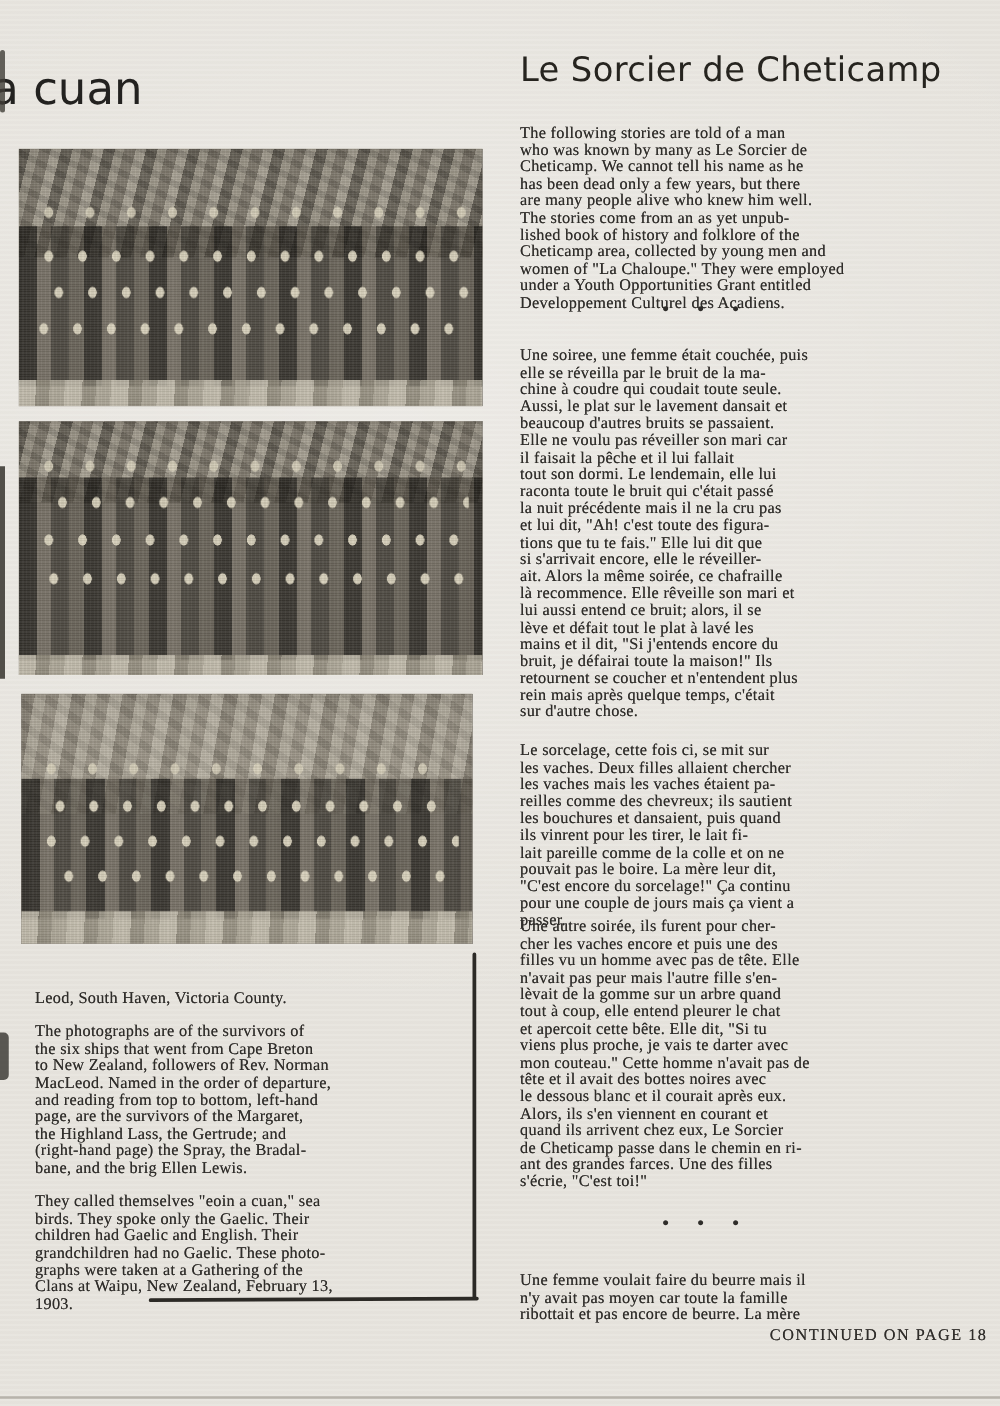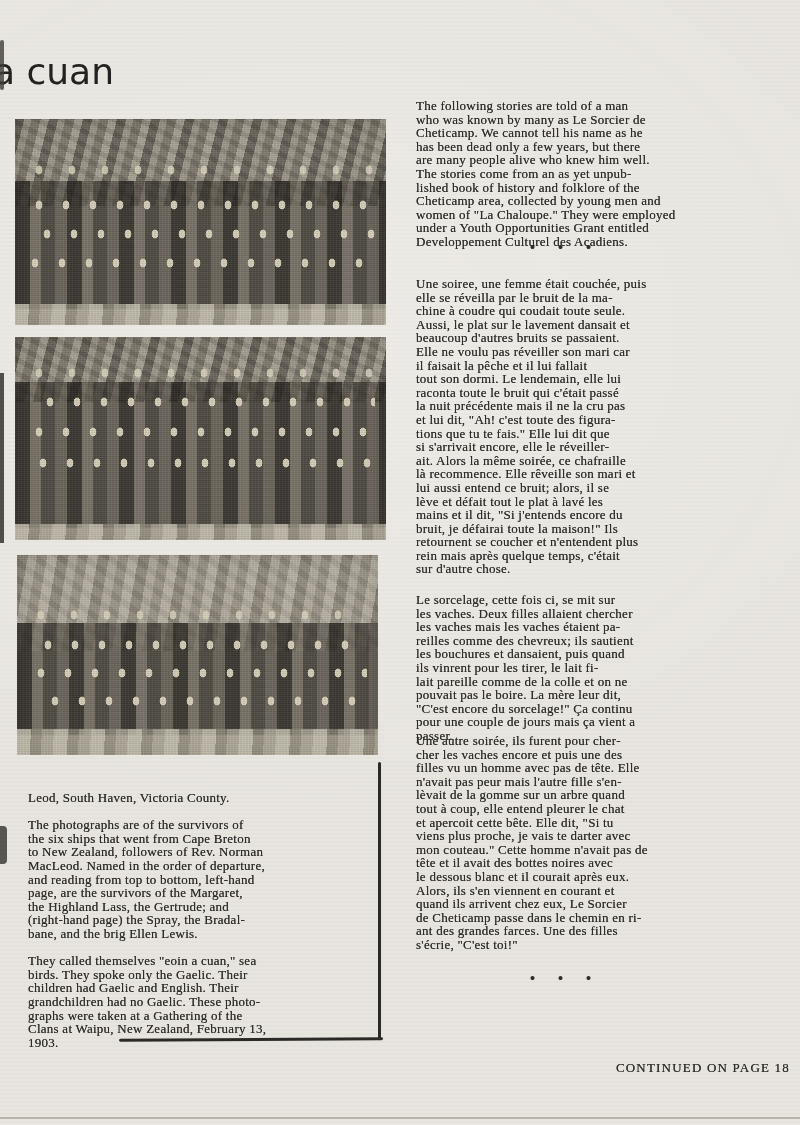--- a/index.html
+++ b/index.html
@@ -152,20 +152,21 @@
 They called themselves "eoin a cuan," sea
 birds. They spoke only the Gaelic. Their
 children had Gaelic and English. Their
 grandchildren had no Gaelic. These photo-
 graphs were taken at a Gathering of the
 Clans at Waipu, New Zealand, February 13,
 1903.</div>
   <div class="cap-vrule"></div>
   <div class="cap-hrule"></div>
 
+  <div class="article-title">Le Sorcier de Cheticamp</div>
 
   <div class="col-right mono" style="top:78px;">The following stories are told of a man
 who was known by many as Le Sorcier de
 Cheticamp. We cannot tell his name as he
 has been dead only a few years, but there
 are many people alive who knew him well.
 The stories come from an as yet unpub-
 lished book of history and folklore of the
 Cheticamp area, collected by young men and
 women of "La Chaloupe." They were employed
@@ -221,20 +222,23 @@
 tête et il avait des bottes noires avec
 le dessous blanc et il courait après eux.
 Alors, ils s'en viennent en courant et
 quand ils arrivent chez eux, Le Sorcier
 de Cheticamp passe dans le chemin en ri-
 ant des grandes farces. Une des filles
 s'écrie, "C'est toi!"</div>
 
   <div class="sep" style="top:971px;">•  •  •</div>
 
+  <div class="col-right mono" style="top:996px;">Une femme voulait faire du beurre mais il
+n'y avait pas moyen car toute la famille
+ribottait et pas encore de beurre. La mère</div>
 
   <div class="continued mono" style="top:1040px;">CONTINUED ON PAGE 18</div>
 
 
   <div class="edge-a"></div>
   <div class="edge-b"></div>
   <div class="edge-c"></div>
   <div class="bottom-edge"></div>
 
 </div>

